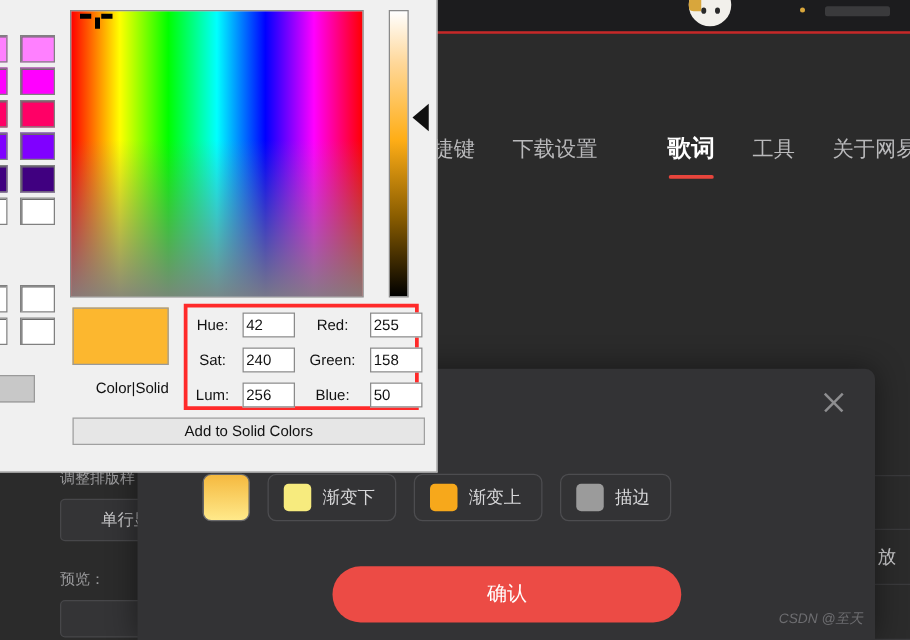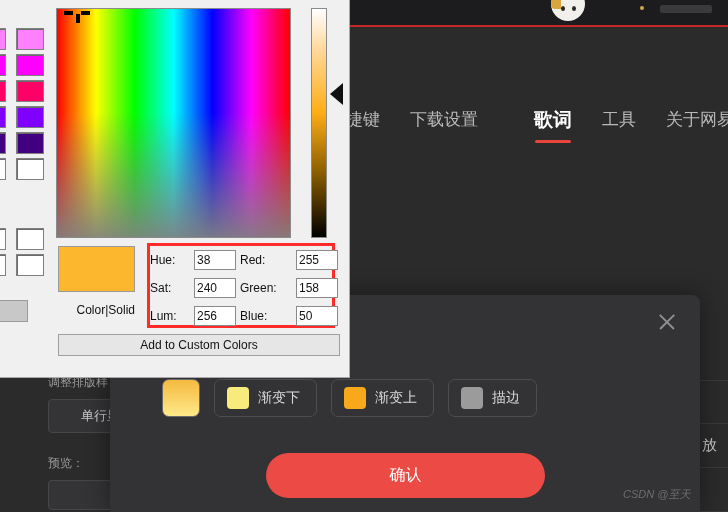--- a/index.html
+++ b/index.html
@@ -237,21 +237,21 @@
   .field-grid {
     position: absolute; left: 150px; top: 246px;
     width: 182px;
     display: grid;
     grid-template-columns: 40px 42px 52px 42px;
     grid-template-rows: repeat(3, 28px);
     align-items: center;
     column-gap: 4px;
   }
   .fld-label {
-    font-size: 12px; color: #111; text-align: left; white-space: nowrap;
+    font-size: 12px; color: #111; text-align: center; white-space: nowrap;
   }
   .fld-input {
     width: 42px; height: 20px;
     background: #ffffff; border: 1px solid #8a8a8a;
     font-size: 12px; color: #111;
     padding: 0 2px; line-height: 18px;
   }
 
   .add-custom-btn {
     position: absolute; left: 58px; top: 334px;
@@ -380,31 +380,31 @@
 
     <div class="lumbar"></div>
     <div class="lumarrow"></div>
 
     <div class="color-solid-box" style="background: rgb(252, 183, 47);"></div>
     <div class="color-solid-label">Color|Solid</div>
 
     <div class="fields-box" style="border-color: rgb(255, 42, 42);"></div>
     <div class="field-grid">
       <div class="fld-label">Hue:</div>
-      <div class="fld-input">38</div>
+      <div class="fld-input">42</div>
       <div class="fld-label">Red:</div>
       <div class="fld-input">255</div>
 
       <div class="fld-label">Sat:</div>
       <div class="fld-input">240</div>
       <div class="fld-label">Green:</div>
       <div class="fld-input">158</div>
 
       <div class="fld-label">Lum:</div>
       <div class="fld-input">256</div>
       <div class="fld-label">Blue:</div>
       <div class="fld-input">50</div>
     </div>
 
-    <div class="add-custom-btn">Add to Custom Colors</div>
+    <div class="add-custom-btn">Add to Solid Colors</div>
   </div>
 
 </div>
 
 </body></html>

